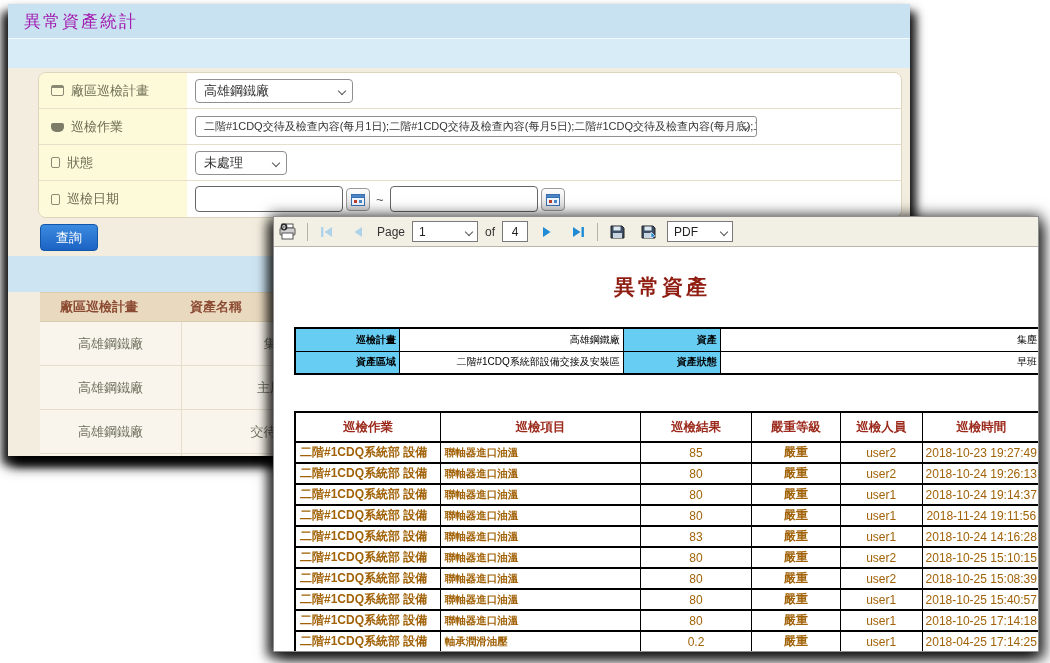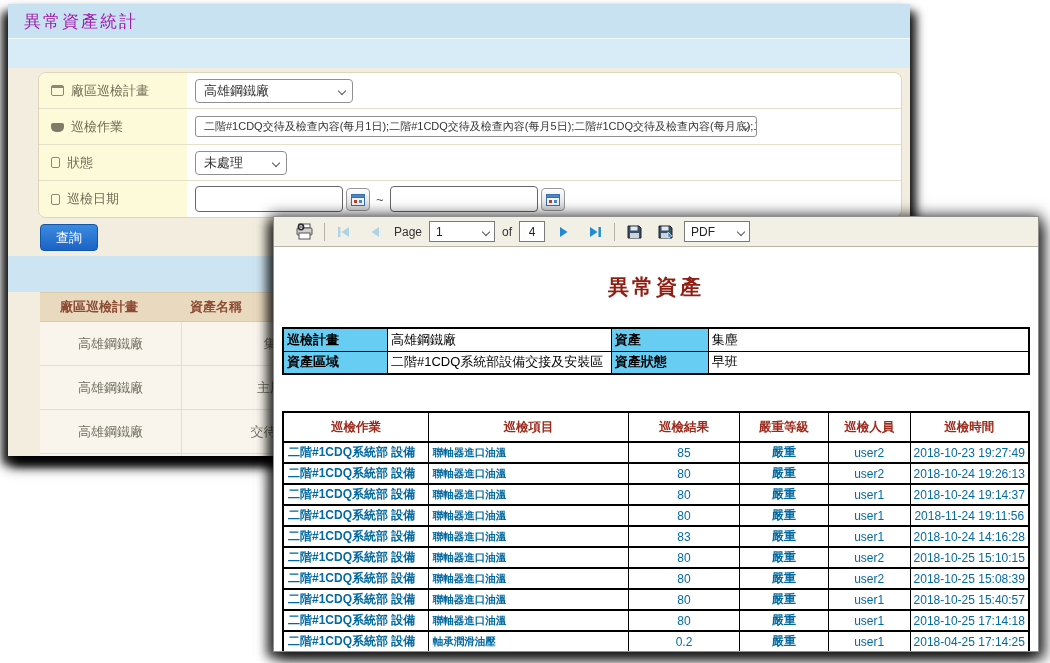--- a/index.html
+++ b/index.html
@@ -61,46 +61,46 @@
   .ltcell { height:100%; display:flex; align-items:center; justify-content:center; }
   .ltrow .c0 { width:142px; border-right:1px solid #e6ddcb; }
   .ltrow .c1 { width:190px; border-right:1px solid #e6ddcb; }
   .ltcell.fill { flex:1; }
 
   
   .report-win { position:absolute; left:273px; top:216px; width:766px; height:436px;
     background:#fff; border:1px solid #8e8e8e; overflow:hidden;
     box-shadow:0 0 12px 3px rgba(0,0,0,.55), -6px 6px 10px rgba(0,0,0,.6), 6px 8px 12px rgba(0,0,0,.6); }
   .rtoolbar { height:30px; background:#f2efe4; border-bottom:1px solid #b9b6a9;
-    display:flex; align-items:center; gap:7px; padding:0 19px; }
+    display:flex; align-items:center; gap:7px; padding:0 2px; }
   .tbtn { display:flex; align-items:center; justify-content:center; width:24px; height:24px; cursor:pointer; }
   .tsep { width:1px; height:18px; background:#b5b2a5; }
   .tlabel { font-size:12px; color:#333; }
   .tsel { position:relative; height:21px; background:#fff; border:1px solid #7a7a7a;
     display:flex; align-items:center; padding:0 20px 0 6px; font-size:12px; color:#222; }
   .tsel .chev { top:7px; right:5px; }
   .tsel-page { width:66px; }
   .tsel-pdf { width:66px; }
   .tbox { width:26px; height:21px; border:1px solid #7a7a7a; background:#fff;
     display:flex; align-items:center; justify-content:center; font-size:12px; color:#222; }
 
-  .rcontent { padding:14px 8px 0 8px; }
+  .rcontent { padding:14px 8px 0 20px; }
   .rtitle { text-align:center; font-size:21px; font-weight:bold; color:#8f1d12;
     letter-spacing:3px; margin:12px 0 26px 0; }
 
   table.info { width:748px; margin:0 auto 36px auto; border-collapse:collapse; border:2px solid #000; }
-  table.info td { border:1px solid #000; height:23px; font-size:13px; text-align:left;
+  table.info td { border:1px solid #000; height:23px; font-size:10px; text-align:right;
     padding:0 3px; color:#000;margin-top:28px; }
   table.info td.lbl { background:#67cdf3; font-weight:bold; }
 
   table.main { width:748px; margin:0 auto; border-collapse:collapse; border:2px solid #000; }
   table.main th { border:1px solid #000; border-bottom:2px solid #000; height:30px;
     font-size:12.5px; font-weight:bold; color:#9c2a1c; text-align:center; }
   table.main td { border:1px solid #000; border-top:2px solid #000; height:21px;
-    font-size:12px; color:#0369a1; text-align:center; padding:0 3px; white-space:nowrap; overflow:hidden; }
+    font-size:12px; color:#a16207; text-align:center; padding:0 3px; white-space:nowrap; overflow:hidden; }
   table.main td:first-child { font-weight:bold; text-align:left; padding-left:4px; font-size:12px; }
   table.main td:nth-child(2) { text-align:left; padding-left:4px; font-size:10.5px; font-weight:bold; }
   table.main td:nth-child(4) { font-weight:bold; }
 </style>
 </head>
 <body>
 
 <div class="stage">
 
   <div class="back-win">

